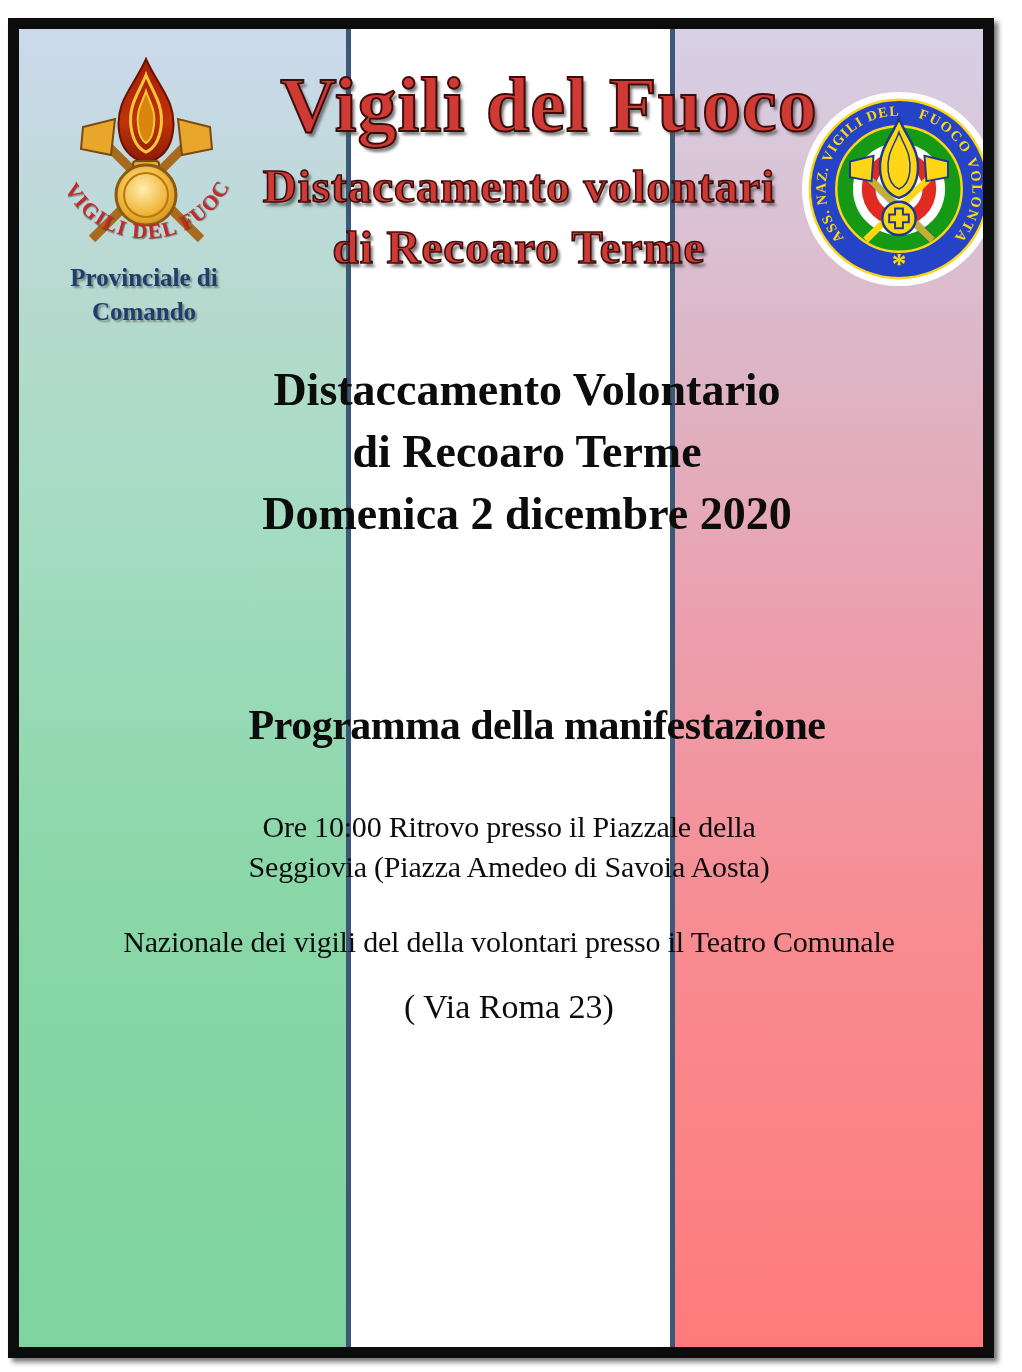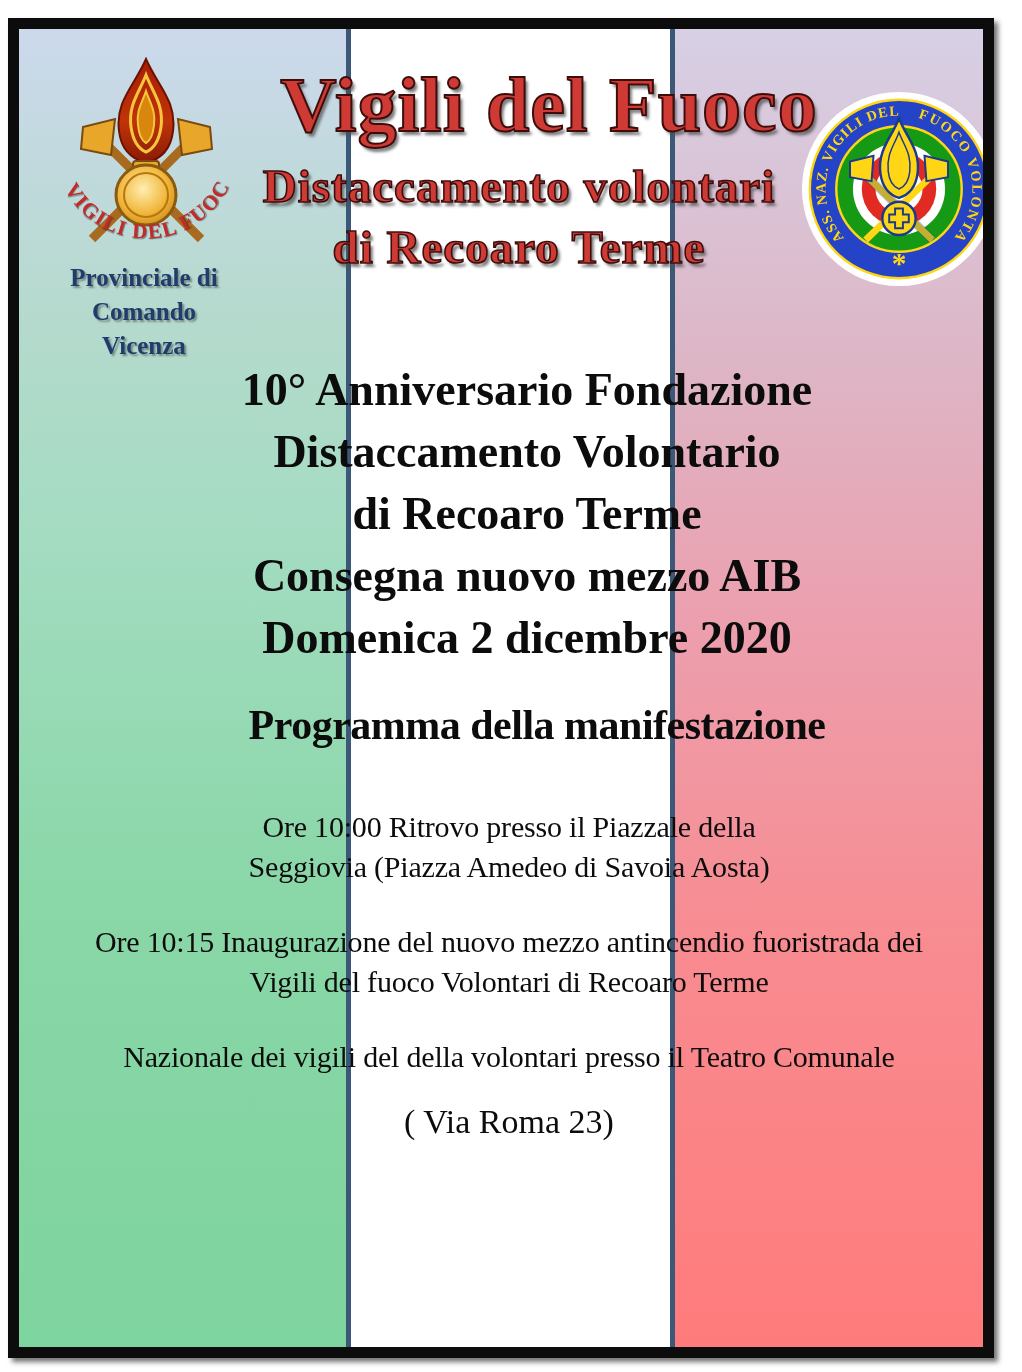--- a/index.html
+++ b/index.html
@@ -105,21 +105,20 @@
 
         <path id="vfArc" d="M 14 128 A 92 92 0 0 0 181 128" fill="none"></path>
         <text font-size="21" font-weight="bold" fill="#c22b2a" letter-spacing="1.5" style="text-shadow:1px 1px 1px rgba(0,0,0,0.4)">
           <textPath href="#vfArc" startOffset="4">VIGILI DEL FUOCO</textPath>
         </text>
       </svg>
 
       <div class="comando">
         <div>Provinciale di</div>
         <div>Comando</div>
-        <div>Vicenza</div>
       </div>
 
       <div class="red3d main-title">Vigili del Fuoco</div>
       <div class="red3d sub-title-1">Distaccamento volontari</div>
       <div class="red3d sub-title-2">di Recoaro Terme</div>
 
       <svg class="assoc-badge" width="196" height="196" viewBox="-100 -100 200 200">
         <circle r="99" fill="#ffffff"></circle>
         <circle r="91" fill="#2543c7" stroke="#ffd616" stroke-width="2.5"></circle>
         <circle r="64" fill="#169a16" stroke="#ffd616" stroke-width="2.5"></circle>
@@ -145,37 +144,31 @@
         </g>
         <g>
           <path d="M0 -72 C8 -52 22 -40 19 -16 C17 -2 10 6 0 9 C-10 6 -17 -2 -19 -16 C-22 -40 -8 -52 0 -72 Z" fill="#ffd616" stroke="#1a3a8c" stroke-width="2.5"></path>
           <path d="M0 -58 C5 -44 13 -36 11 -18 C10 -8 5 -2 0 0 C-5 -2 -10 -8 -11 -18 C-13 -36 -5 -44 0 -58 Z" fill="none" stroke="#1a3a8c" stroke-width="1.5"></path>
         </g>
         <circle r="17" cy="30" fill="#ffd616" stroke="#1a3a8c" stroke-width="2.5"></circle>
         <path d="M -4 20 h8 v6 h6 v8 h-6 v6 h-8 v-6 h-6 v-8 h6 Z" fill="#ffd616" stroke="#1a3a8c" stroke-width="2"></path>
       </svg>
 
       <div class="event-block">
-        <div class="event-line">10° Anniversario Fondazione</div>
         <div class="event-line">Distaccamento Volontario</div>
         <div class="event-line">di Recoaro Terme</div>
-        <div class="event-line">Consegna nuovo mezzo AIB</div>
         <div class="event-line">Domenica 2 dicembre 2020</div>
       </div>
 
       <div class="programma">Programma della manifestazione</div>
 
       <div class="schedule">
         <div class="sched-item">
           <div class="sched-line">Ore 10:00 Ritrovo presso il Piazzale della</div>
           <div class="sched-line">Seggiovia (Piazza Amedeo di Savoia Aosta)</div>
-        </div>
-        <div class="sched-item">
-          <div class="sched-line">Ore 10:15 Inaugurazione del nuovo mezzo antincendio fuoristrada dei</div>
-          <div class="sched-line">Vigili del fuoco Volontari di Recoaro Terme</div>
         </div>
         <div class="sched-item">
           <div class="sched-line">Nazionale dei vigili del della volontari presso il Teatro Comunale</div>
         </div>
         <div class="via-roma">( Via Roma 23)</div>
       </div>
 
     </div>
   </div>
 </div>

